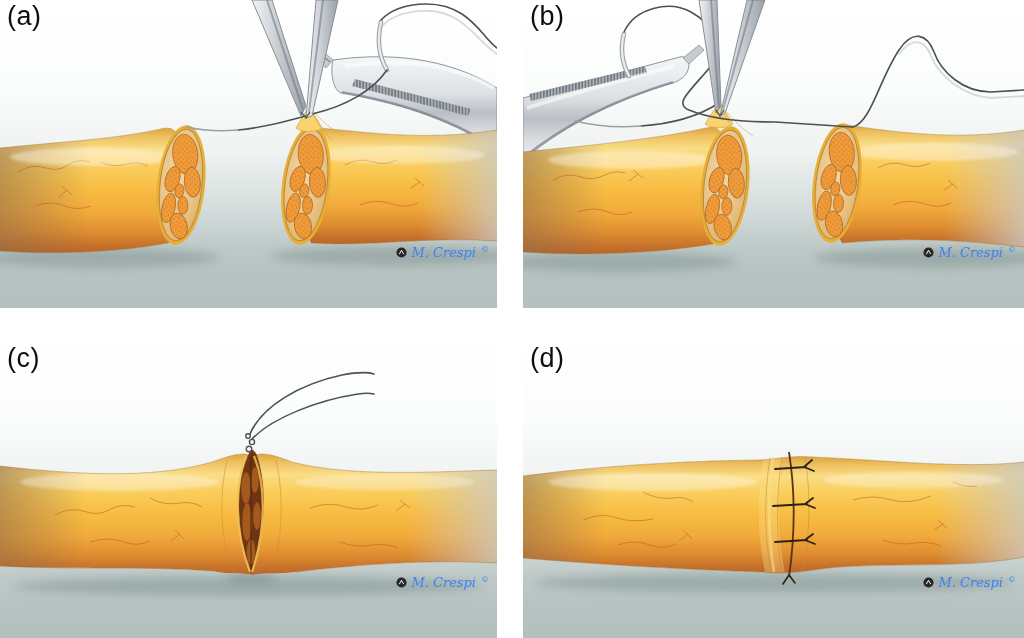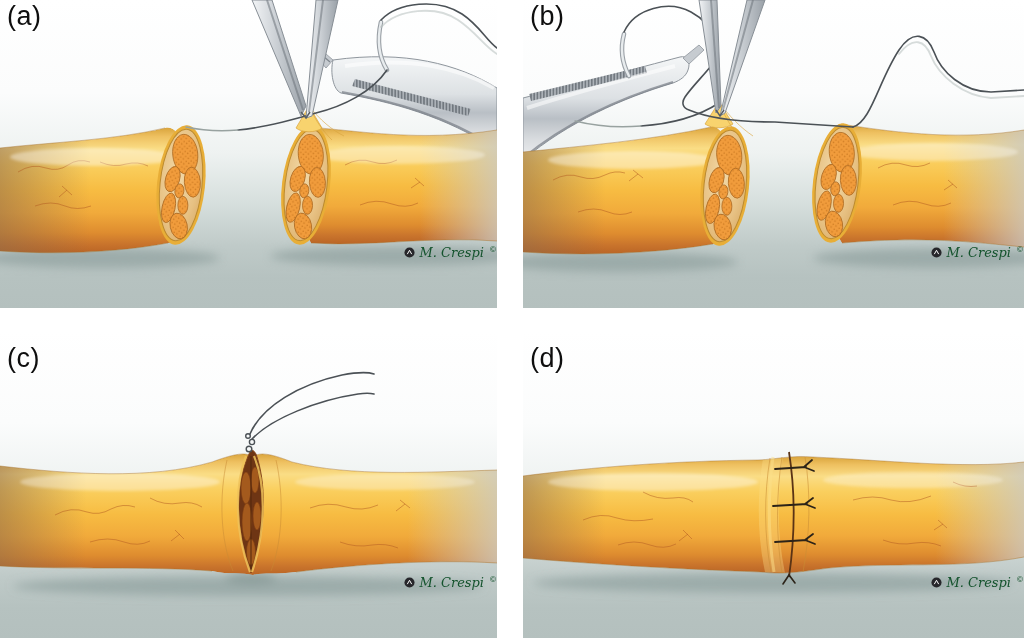--- a/index.html
+++ b/index.html
@@ -7,22 +7,22 @@
   .stage{position:relative;width:1024px;height:638px;background:#ffffff;overflow:hidden;
          font-family:"Liberation Sans",sans-serif;}
   .panel{position:absolute;overflow:hidden;background:#ffffff;}
   #panel-a{left:0;top:0;width:497px;height:308px;}
   #panel-b{left:523px;top:0;width:501px;height:308px;}
   #panel-c{left:0;top:330px;width:497px;height:308px;}
   #panel-d{left:523px;top:330px;width:501px;height:308px;}
   .panel svg.art{display:block;width:100%;height:100%;}
   .panel-label{position:absolute;left:7px;top:1px;font-size:27px;color:#0e0e0e;letter-spacing:.5px;}
   .row2 .panel-label{top:13px;}
-  .signature{position:absolute;right:0;bottom:48px;display:flex;align-items:flex-start;gap:4px;
-             color:#14532d;font-family:"DejaVu Serif",serif;font-style:italic;font-size:13px;line-height:14px;}
+  .signature{position:absolute;right:8px;bottom:48px;display:flex;align-items:flex-start;gap:4px;
+             color:#3b82f6;font-family:"DejaVu Serif",serif;font-style:italic;font-size:13px;line-height:14px;}
   .sig-logo{display:inline-block;width:11px;height:11px;margin-top:1px;}
   .sig-c{font-size:8px;line-height:8px;margin-left:1px;}
   .defs-holder{position:absolute;width:0;height:0;}
   .vessel path{fill:none;stroke:#b25a22;stroke-opacity:.5;stroke-width:1;}
   .thread{fill:none;stroke:#4b5156;stroke-width:1.6;stroke-linecap:round;}
   .thread-light{fill:none;stroke:#98a2a0;stroke-width:1.4;stroke-linecap:round;}
   .thread-shadow{fill:none;stroke:#b6bfbd;stroke-width:1.9;stroke-linecap:round;opacity:.55;}
 </style>
 </head>
 <body>

